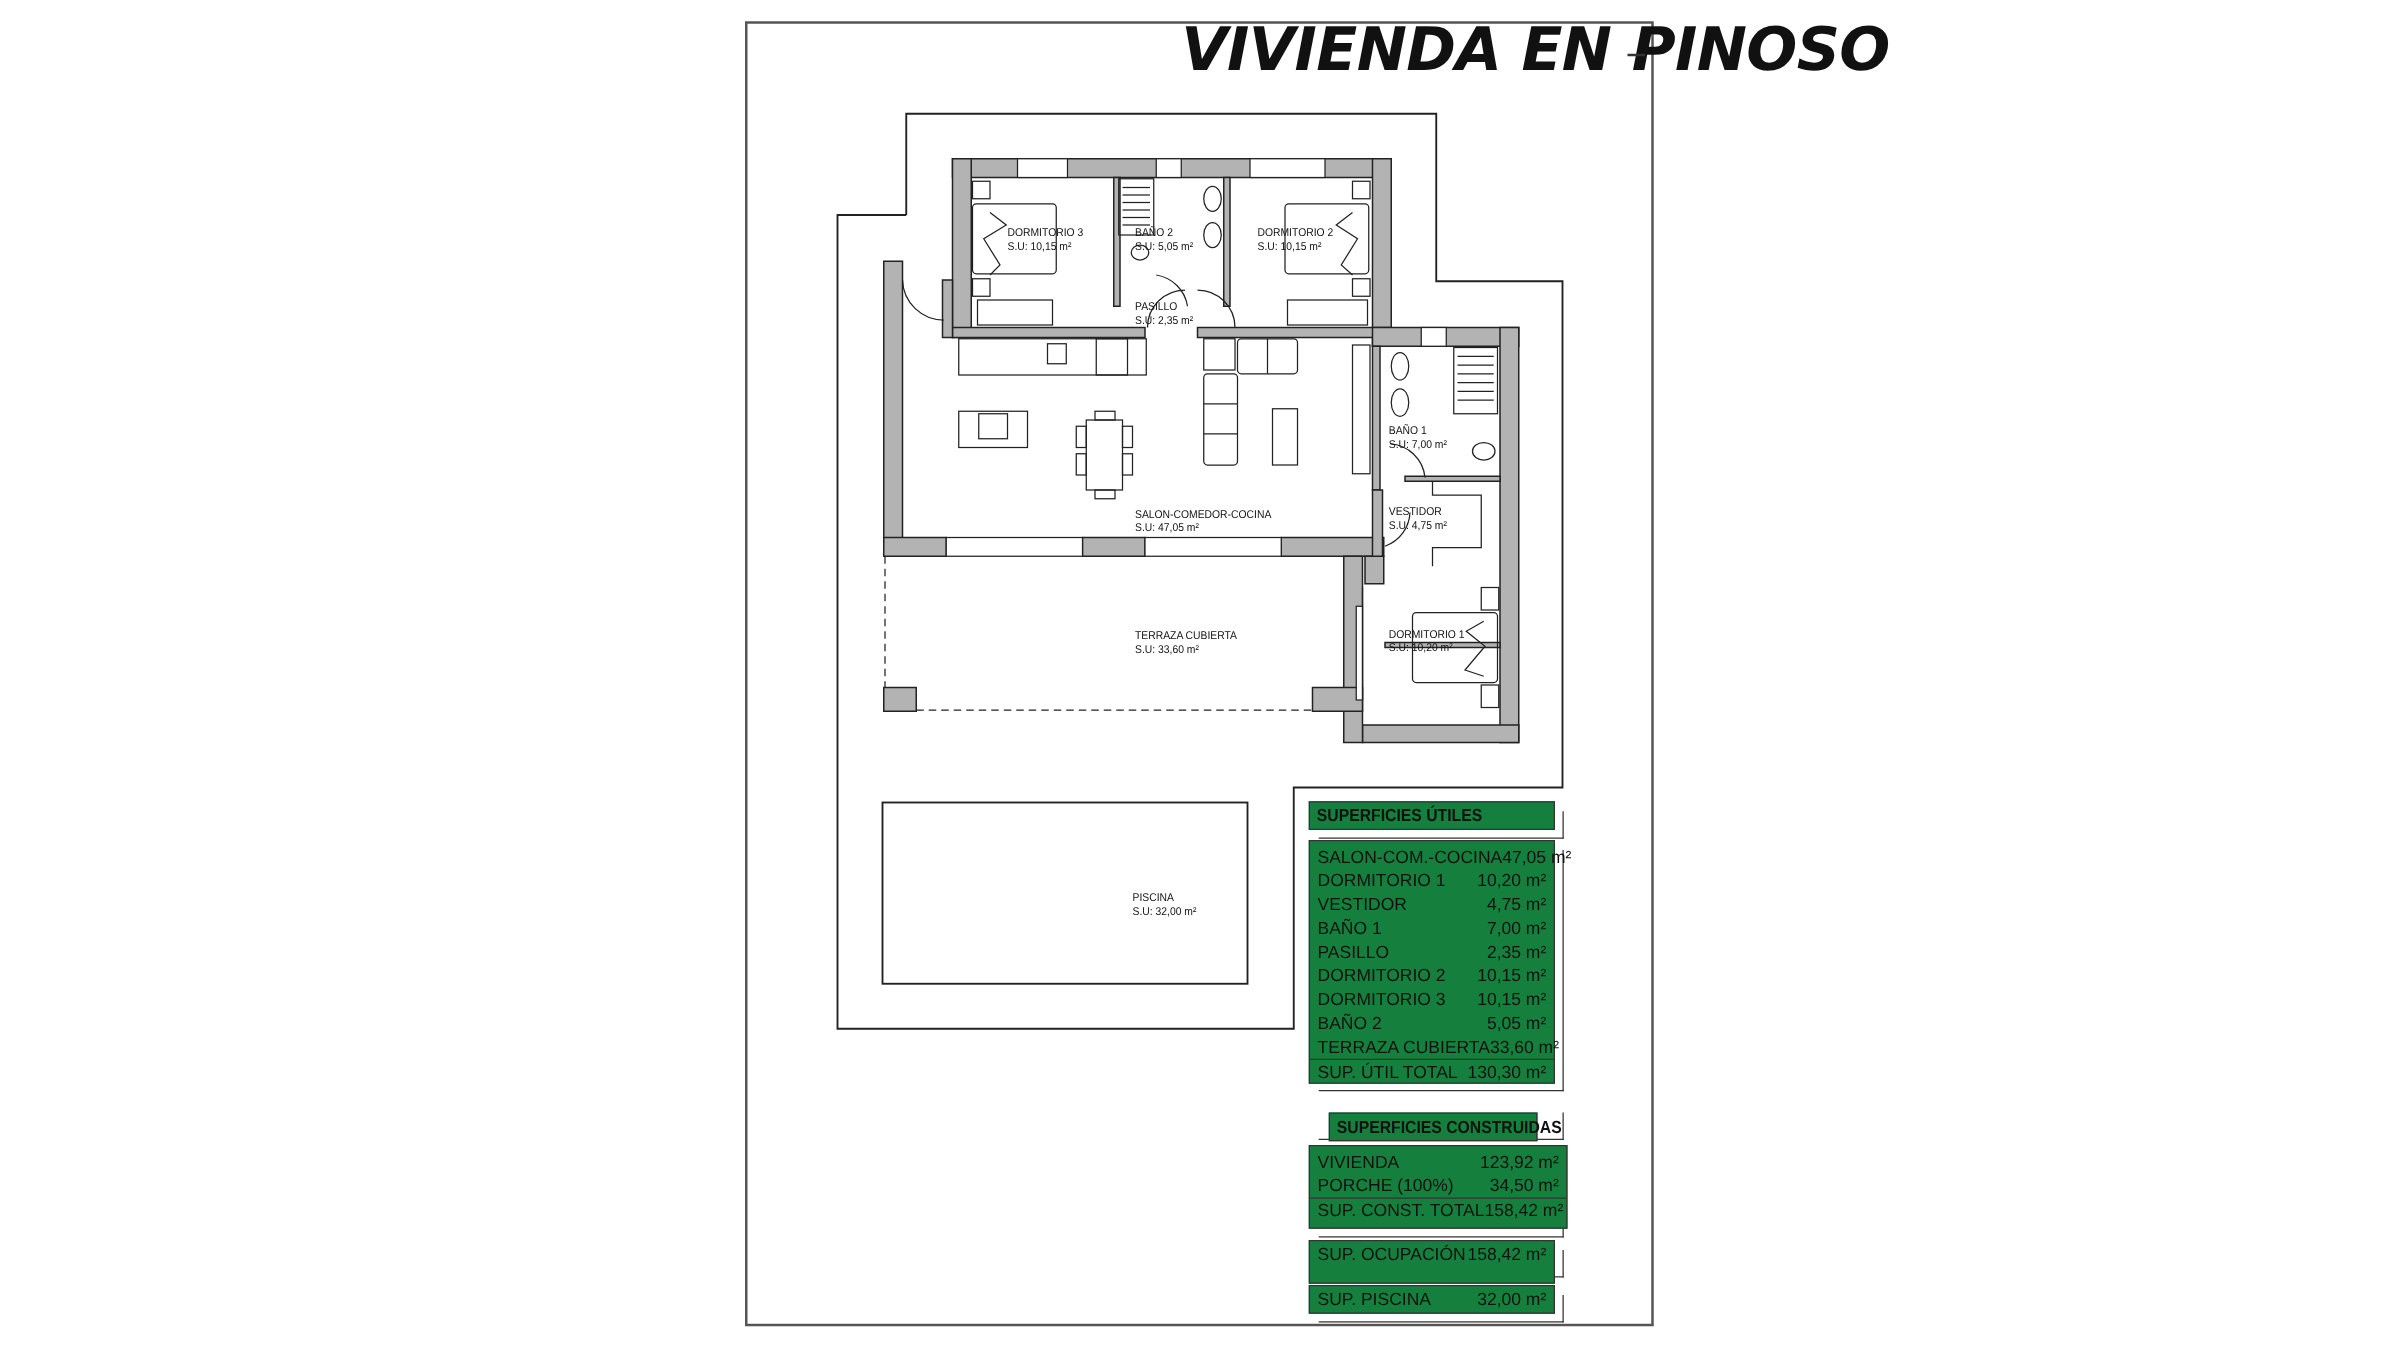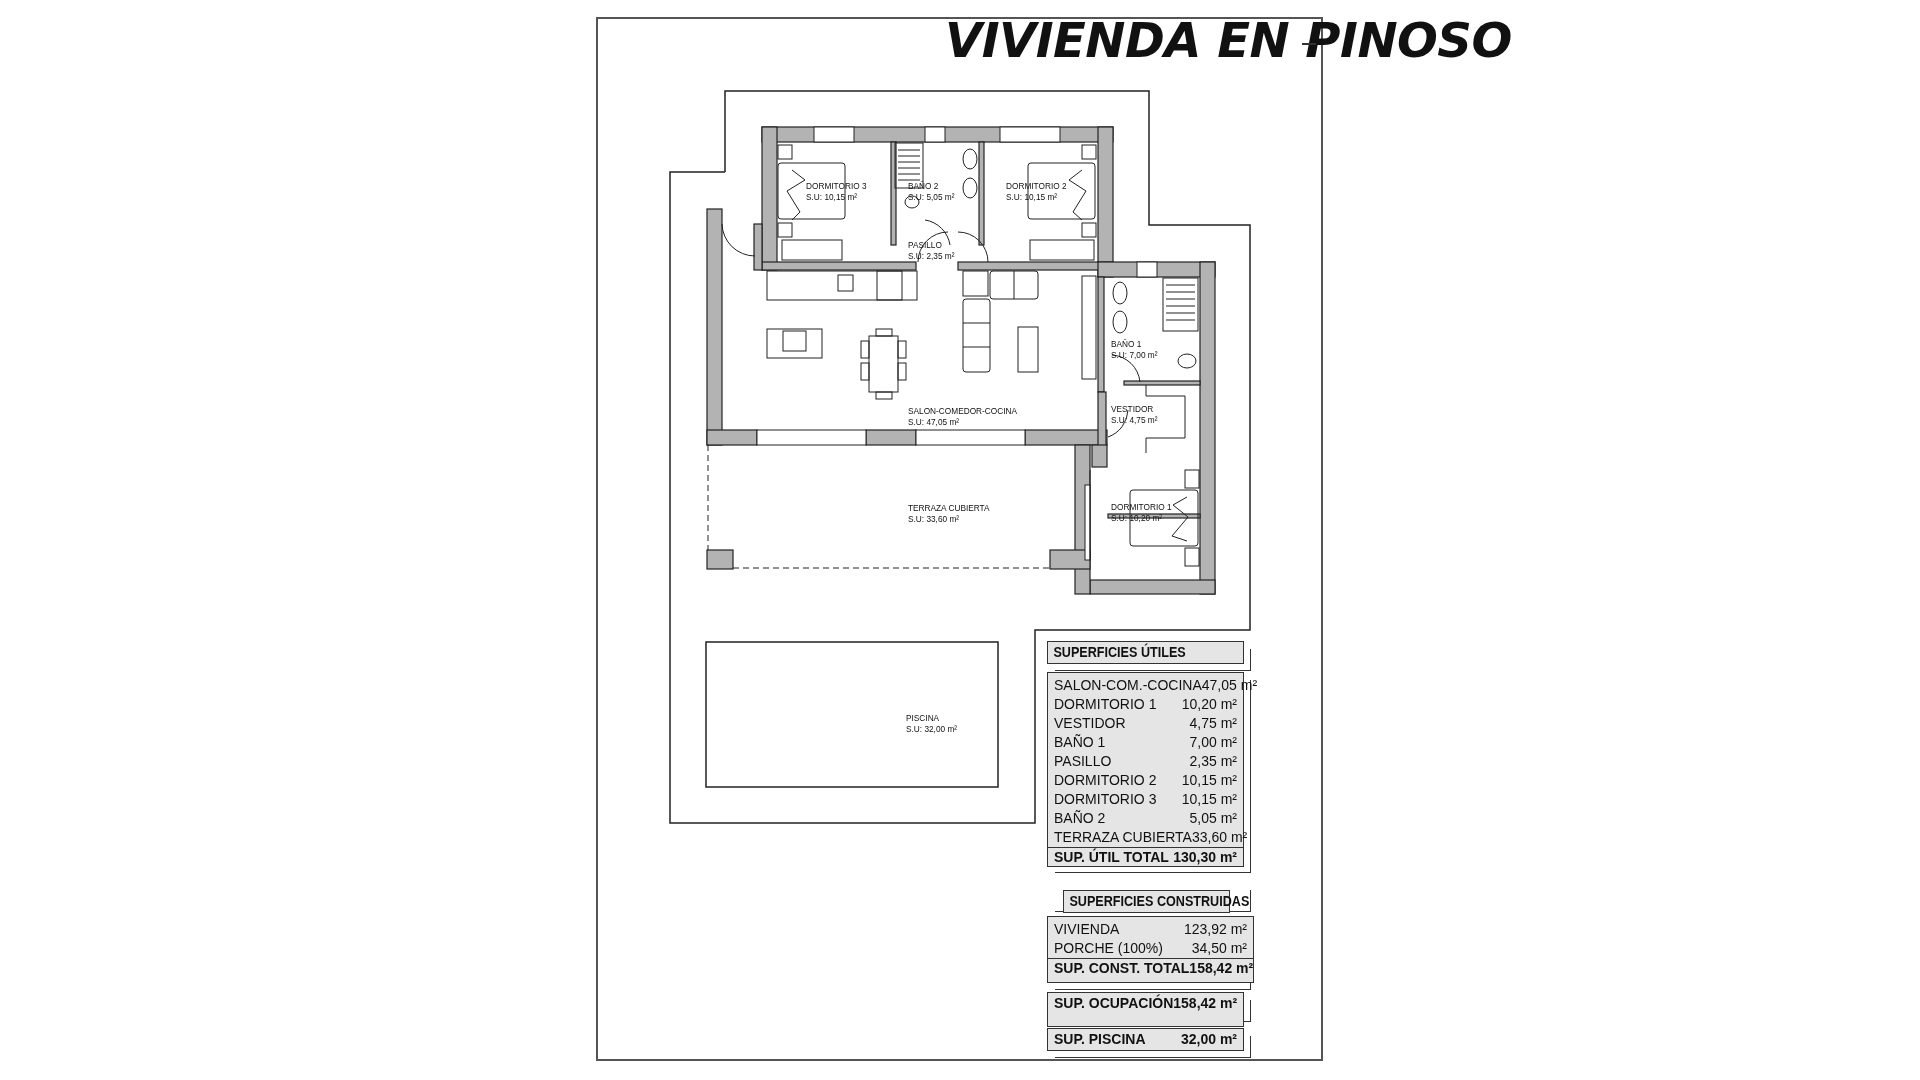--- a/index.html
+++ b/index.html
@@ -2,26 +2,26 @@
 <html><head>
 <meta charset="utf-8">
 <style>
   html,body{margin:0;padding:0;background:#fff;}
   body{width:1920px;height:1080px;position:relative;overflow:hidden;font-family:"Liberation Sans",sans-serif;color:#111;}
   .frame{position:absolute;left:596px;top:17px;width:727px;height:1044px;border:2px solid #555;box-sizing:border-box;}
   .title{position:absolute;left:945px;top:12px;font-family:"DejaVu Sans",sans-serif;font-weight:bold;font-style:italic;font-size:48px;letter-spacing:-0.5px;color:#111;white-space:nowrap;}
   .title-mark{position:absolute;left:1302px;top:43px;width:14px;height:2px;background:#333;}
   svg.plan{position:absolute;left:0;top:0;}
   .room-label{position:absolute;font-family:"Liberation Sans",sans-serif;font-size:9px;line-height:11px;color:#111;white-space:nowrap;transform:scaleX(0.92);transform-origin:left top;}
-  .tbox{position:absolute;border:1.5px solid #333;background:#e5e5e5;box-sizing:border-box;font-family:"Liberation Sans",sans-serif;font-size:14px;color:#111;}
+  .tbox{position:absolute;border:1.5px solid #333;background:#15803d;box-sizing:border-box;font-family:"Liberation Sans",sans-serif;font-size:14px;color:#111;}
   .tshadow{position:absolute;border-right:1.5px solid #333;border-bottom:1.5px solid #333;box-sizing:border-box;}
   .hdr{font-weight:bold;padding:2px 6px;transform:scaleX(0.9);transform-origin:left center;white-space:nowrap;}
   .row{display:flex;justify-content:space-between;padding:0 6px;height:19px;line-height:19px;white-space:nowrap;}
   .row span{display:inline-block;}
-  .row.total{font-weight:bold;border-top:1.5px solid #333;}
+  .row.total{font-weight:normal;border-top:1.5px solid #333;}
 </style>
 </head>
 <body>
 
 <div class="frame"></div>
 <div class="title">VIVIENDA EN PINOSO</div>
 <div class="title-mark"></div>
 
 <svg class="plan" width="1920" height="1080" viewBox="0 0 1920 1080">
 

